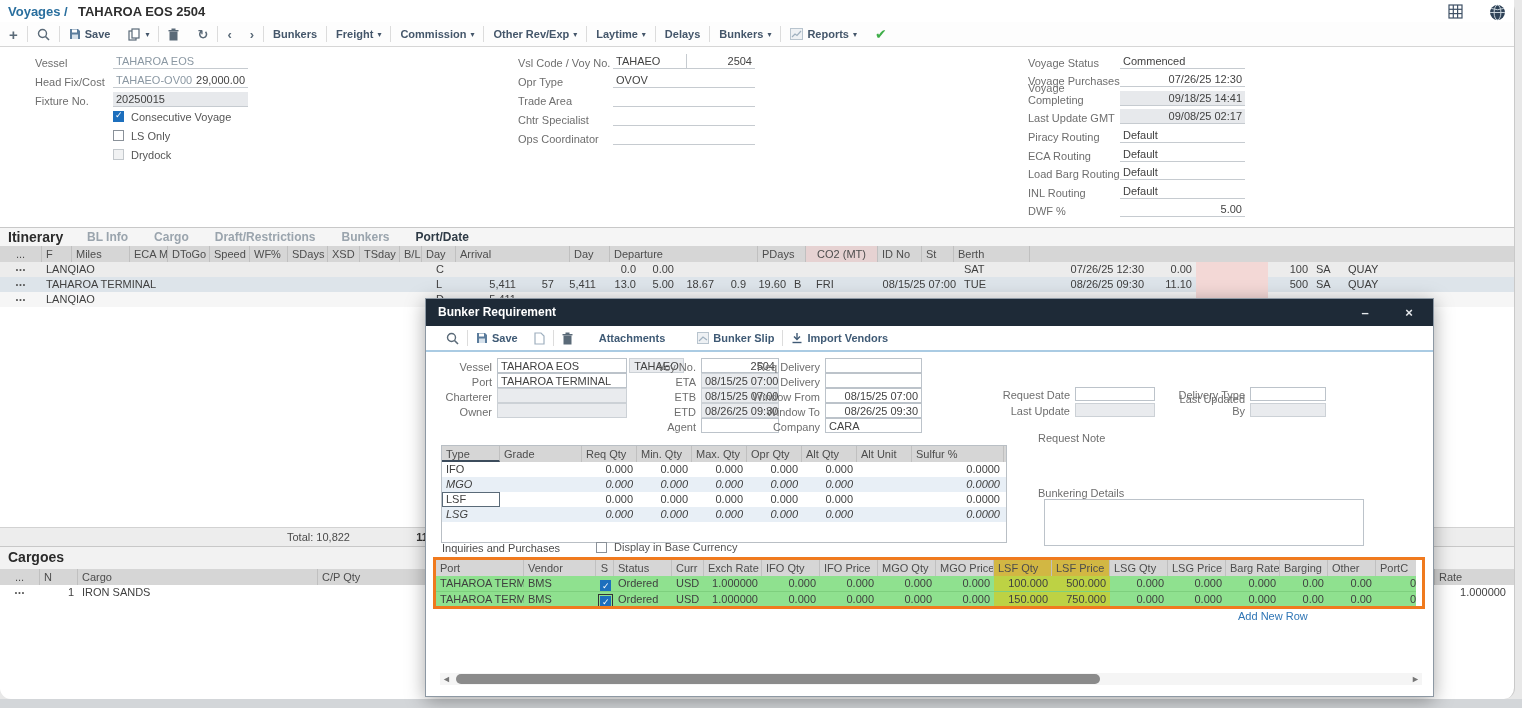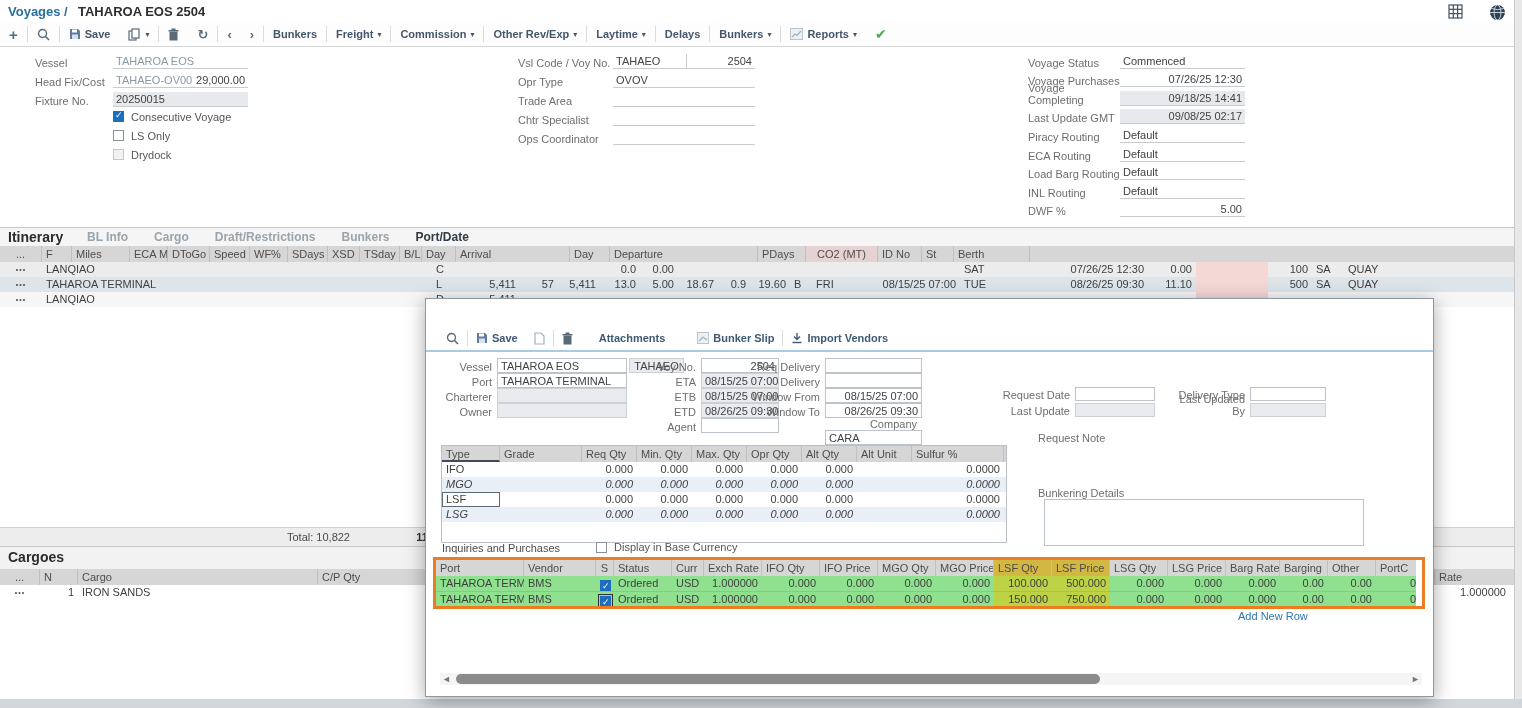--- a/index.html
+++ b/index.html
@@ -1,18 +1,18 @@
 <!DOCTYPE html>
 <html style="--highlight-orange: #F07A1E; --row-green: #8FE18F; --lsf-header: #D2B743; --lsf-cell: #BDD244; --co2-pink: #F3D8D6; --status-check-green: #3fae49;"><head>
 <meta charset="utf-8">
 <style>
   html,body{margin:0;padding:0;width:1522px;height:708px;overflow:hidden;
     font-family:"Liberation Sans","DejaVu Sans",sans-serif;font-size:11px;background:#e8e8e8;color:#3f3f3f;}
   .abs{position:absolute;}
-  #main{position:absolute;left:0;top:0;width:1514px;height:699px;background:#fff;border-right:1px solid #c9c9c9;}
+  #main{position:absolute;left:0;top:0;width:1514px;height:699px;background:#fff;border-right:1px solid #c9c9c9;border-radius:11px;}
   
   #topbar{position:absolute;left:0;top:0;width:1514px;height:22px;background:#fff;}
   .crumb{position:absolute;left:8px;top:4px;font-size:13px;font-weight:bold;color:#2a6f9e;cursor:pointer;}
   .pgtitle{position:absolute;left:78px;top:4px;font-size:13px;font-weight:bold;color:#2e2e2e;}
   .topico{position:absolute;top:4px;width:16px;height:16px;cursor:pointer;}
   
   #toolbar{position:absolute;left:0;top:22px;width:1514px;height:24px;background:#fdfdfd;border-bottom:1px solid #d6d6d6;display:flex;align-items:center;}
   .ti{display:inline-flex;align-items:center;gap:4px;color:#44566a;font-weight:bold;font-size:11px;padding:0 9px;cursor:pointer;white-space:nowrap;}
   .tdiv{width:1px;height:16px;background:#dcdcdc;}
   .caret{font-size:8px;color:#44566a;}
@@ -424,20 +424,25 @@
   <div class="abs" style="left:1434px;top:569px;width:80px;">
     <div style="height:16px;line-height:16px;background:#d6d6d6;color:#4d4d4d;padding:0 4px;border-left:1px solid #c0c0c0;box-sizing:border-box;">Rate</div>
     <div style="height:15px;line-height:15px;text-align:right;padding:0 8px 0 4px;color:#424242;">1.000000</div>
   </div>
 
 </div>
 
 <div class="abs" style="left:0;top:699px;width:1522px;height:9px;background:#d3d6d9;"></div>
 
 <div id="modal">
+  <div id="mtitle">
+    <span>Bunker Requirement</span>
+    <span class="mwin" style="right:48px;"><span>–</span></span>
+    <span class="mwin" style="right:4px;"><span>×</span></span>
+  </div>
   <div id="mtoolbar">
     <span class="ti">
         <svg class="icon" width="13" height="13" viewBox="0 0 13 13">
           <circle cx="5.5" cy="5.5" r="4" stroke="#5a6a78" stroke-width="1.4" fill="none"></circle>
           <line x1="8.5" y1="8.5" x2="12" y2="12" stroke="#5a6a78" stroke-width="1.6"></line>
         </svg>
       </span>
     <span class="tdiv"></span>
     <span class="ti">
       <svg class="icon" width="12" height="12" viewBox="0 0 12 12">
@@ -533,21 +538,21 @@
         <div class="fld box" style="width: 97px;"></div>
       </div>
       <div class="frow" style="height: 15px;">
         <span class="flbl rlbl" style="width: 80px;">Window From</span>
         <div class="fld box ar" style="width: 97px;">08/15/25 07:00</div>
       </div>
       <div class="frow" style="height: 15px;">
         <span class="flbl rlbl" style="width: 80px;">Window To</span>
         <div class="fld box ar" style="width: 97px;">08/26/25 09:30</div>
       </div>
-      <div class="frow" style="height: 15px; flex-direction: column;">
+      <div class="frow" style="height: 15px;">
         <span class="flbl rlbl" style="width: 80px;">Company</span>
         <div class="fld box" style="width: 97px;">CARA</div>
       </div>
     </div>
 
   <div class="abs" style="left:745px;top:86px;">
     <div class="frow" style="height:16px;">
       <span class="flbl rlbl" style="width:74px;">Delivery Type</span>
       <div class="fld box" style="width:76px;height:14px;"></div>
     </div>

